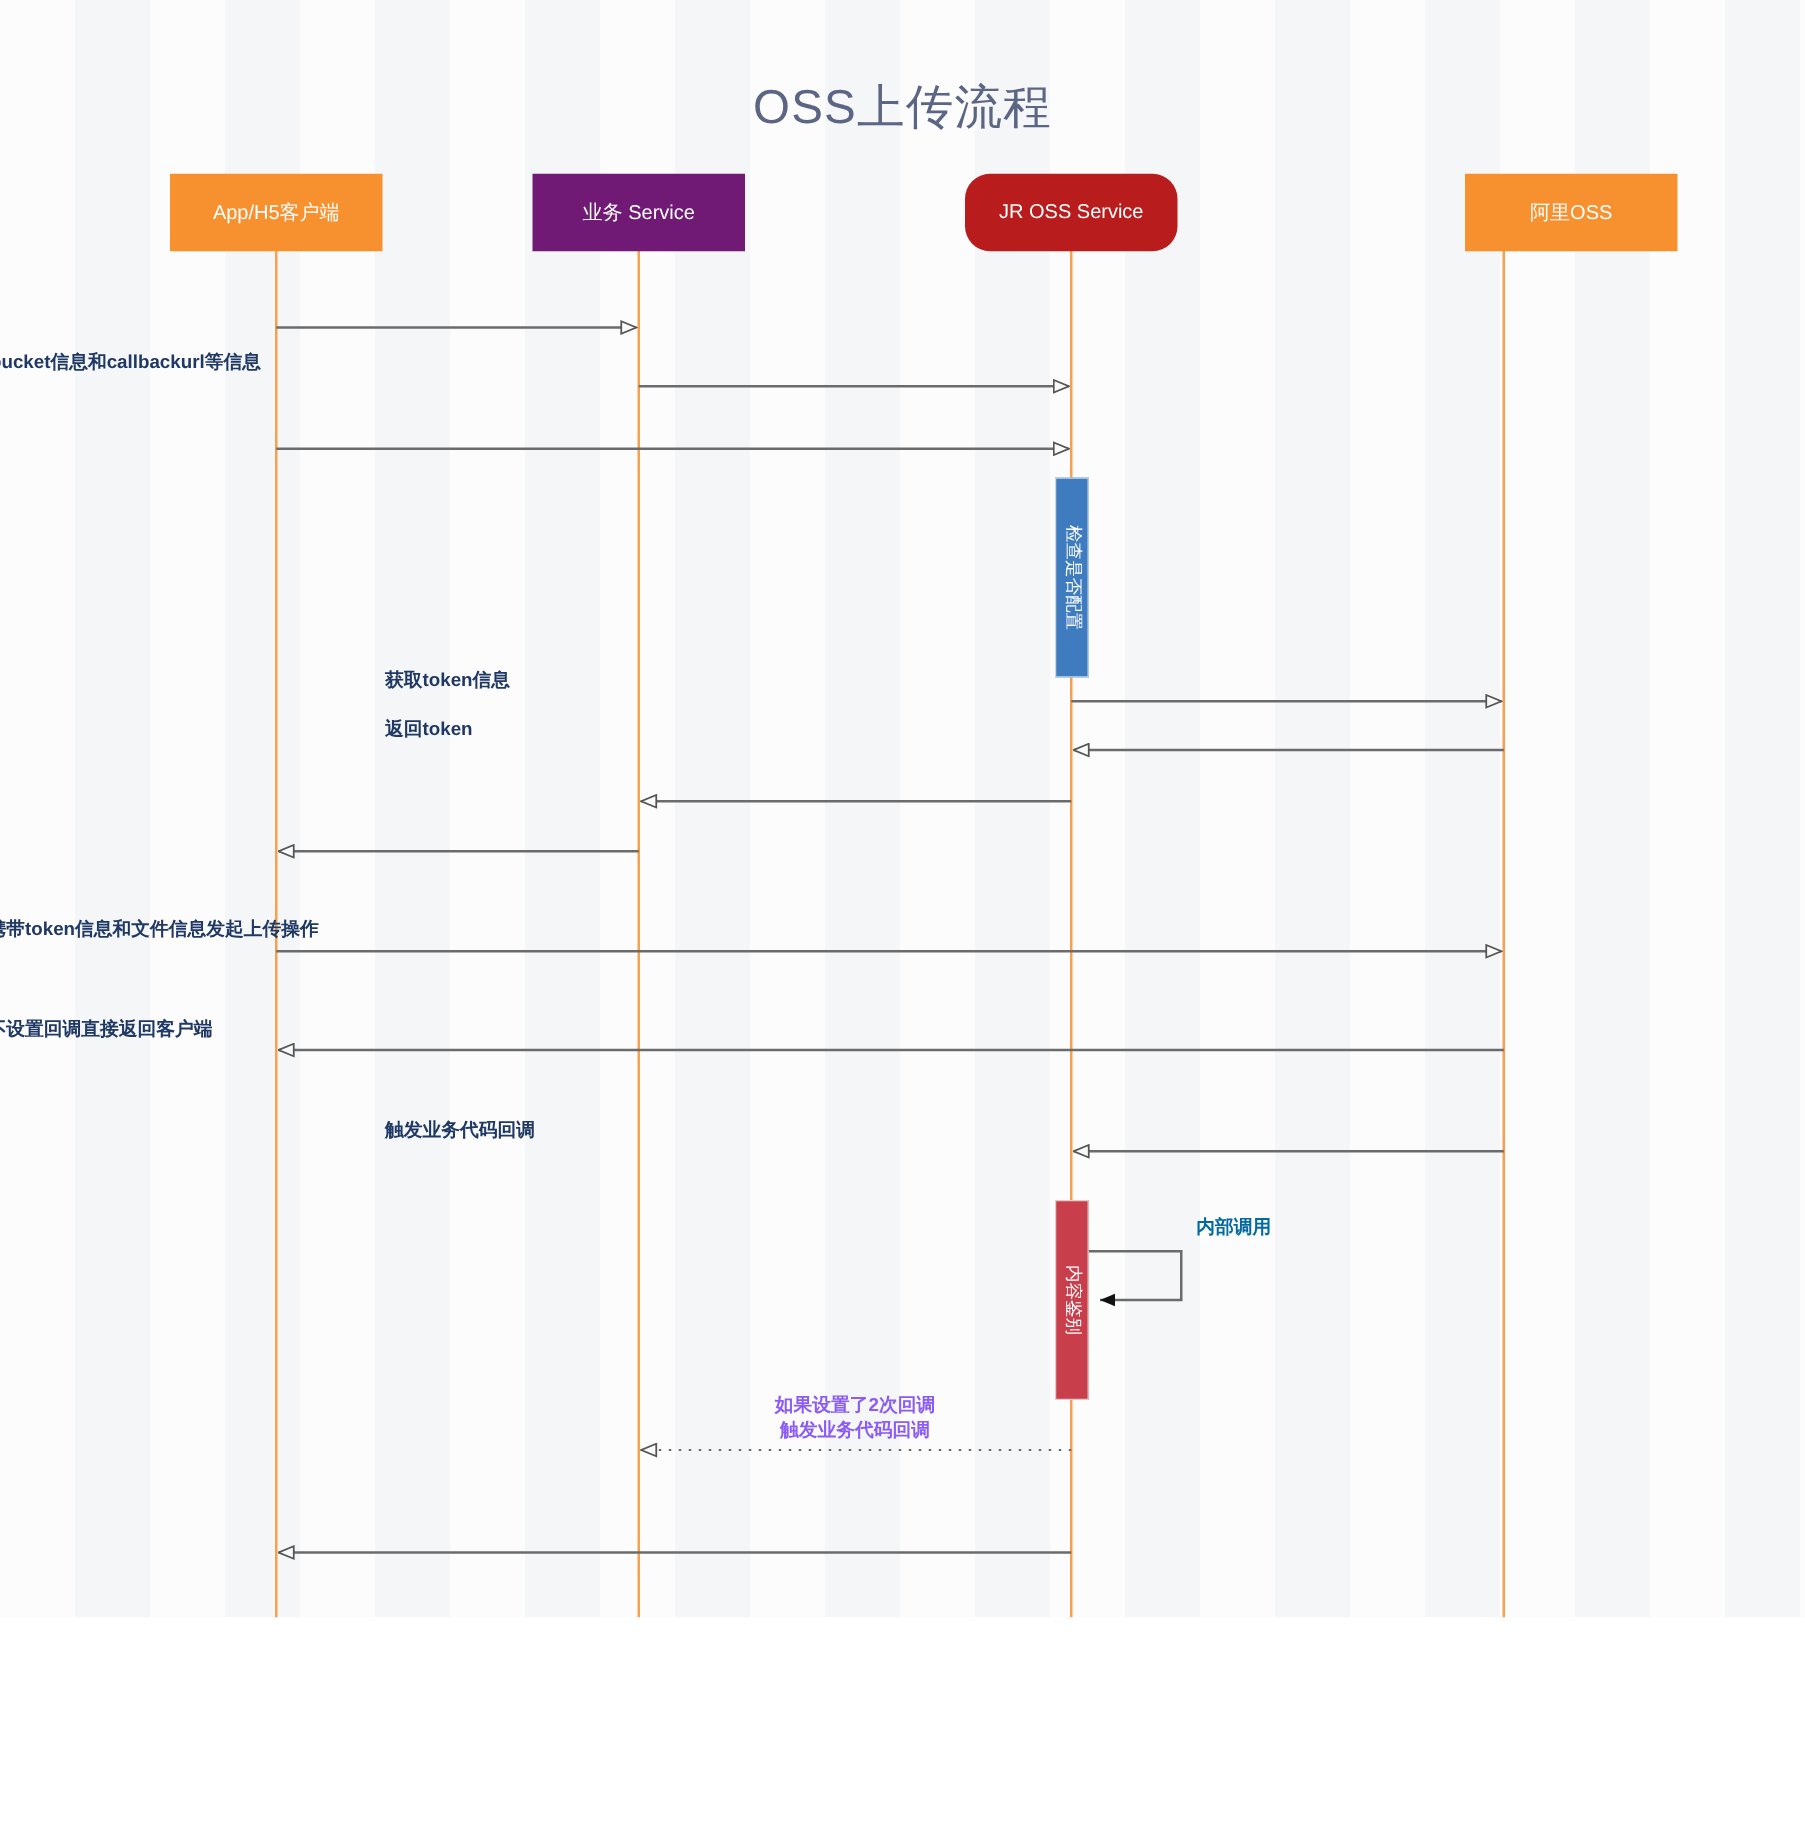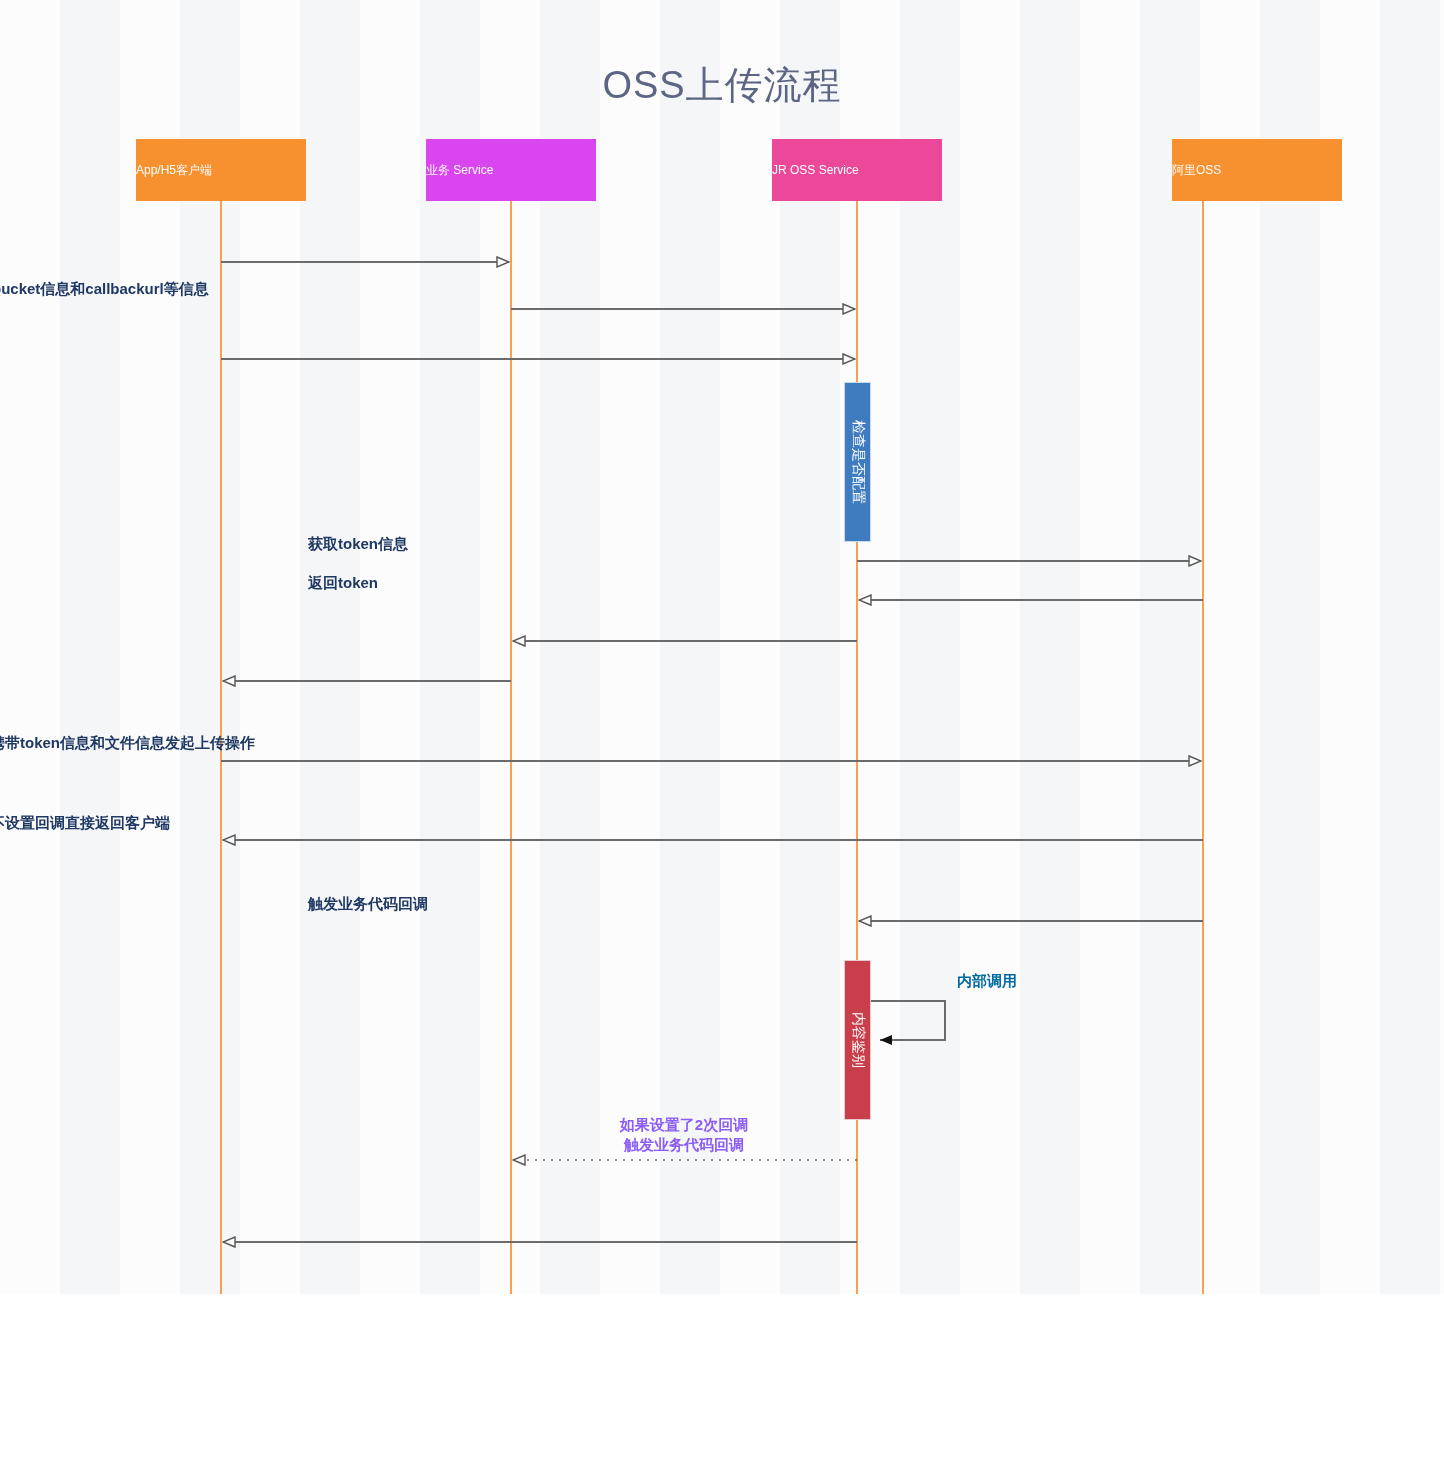--- a/index.html
+++ b/index.html
@@ -43,21 +43,22 @@
     z-index: 3;
     white-space: nowrap;
   }
   .participant {
     position: absolute;
     height: 62px;
     background: #f7912f;
     color: #ffffff;
     display: flex;
     align-items: center;
-    font-size: 12px;
+    justify-content: center;
+    font-size: 16px;
     z-index: 3;
     box-sizing: border-box;
   }
   .msg-label {
     position: absolute;
     font-size: 15px;
     font-weight: bold;
     color: #1f3864;
     white-space: nowrap;
     z-index: 4;
@@ -132,24 +133,24 @@
         <path d="M870,1001 L945,1001 L945,1040 L880,1040" fill="none" stroke="#6b6b6b" stroke-width="2" marker-end="url(#filledArrow)"></path>
       </g>
   </svg>
 
   <div class="title">OSS上传流程</div>
 
   <div id="participants-layer">
       <div class="participant" style="left: 136px; top: 139px; width: 170px; background: rgb(247, 145, 47);">
         <span>App/H5客户端</span>
       </div>
-      <div class="participant" style="left: 426px; top: 139px; width: 170px; background: #d946ef;">
+      <div class="participant" style="left: 426px; top: 139px; width: 170px; background: #701a75;">
         <span>业务 Service</span>
       </div>
-      <div class="participant" style="left: 772px; top: 139px; width: 170px; background: #ec4899;">
+      <div class="participant" style="left: 772px; top: 139px; width: 170px; background: #b91c1c; border-radius: 20px;">
         <span>JR OSS Service</span>
       </div>
       <div class="participant" style="left: 1172px; top: 139px; width: 170px; background: rgb(247, 145, 47);">
         <span>阿里OSS</span>
       </div>
     </div>
   <div id="activations-layer">
       <div class="activation blue" style="left: 844px; top: 382px; height: 160px;">
         <span class="vtext">检查是否配置</span>
       </div>

